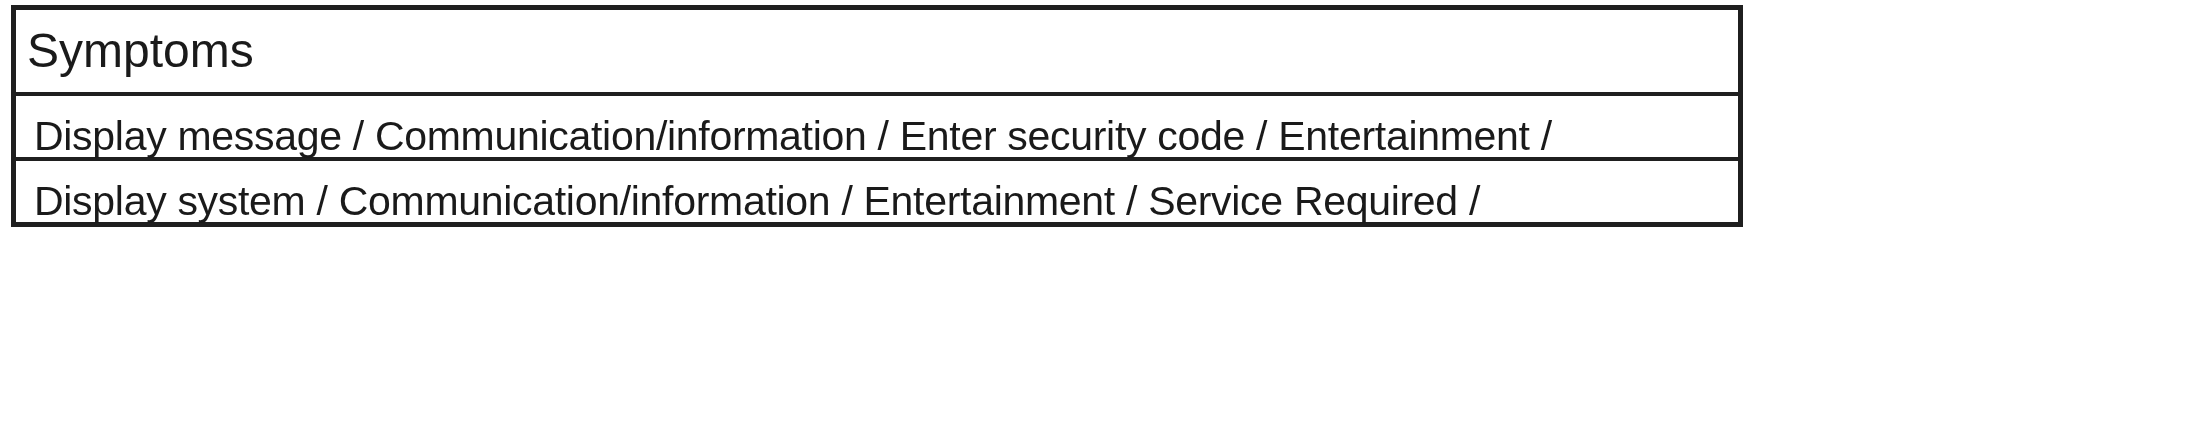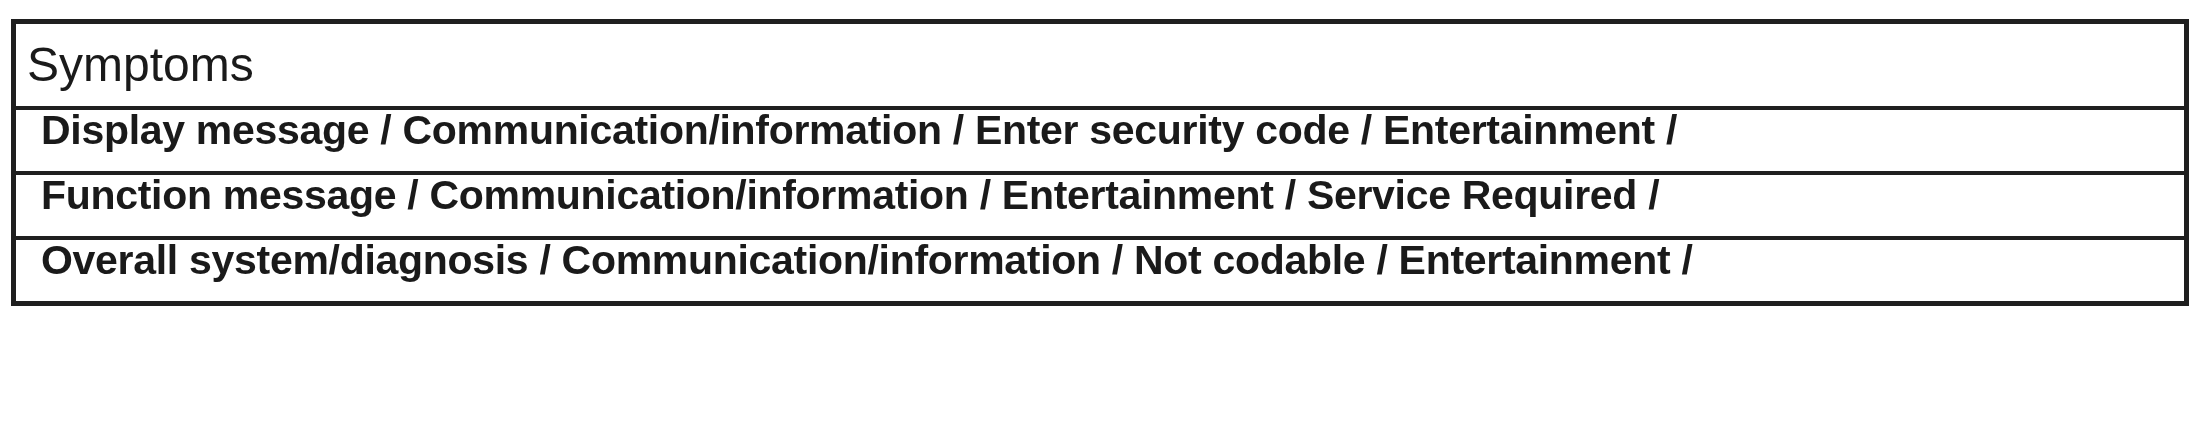--- a/index.html
+++ b/index.html
@@ -7,61 +7,57 @@
     width: 2205px;
     height: 437px;
     background: #ffffff;
     font-family: "Liberation Sans", sans-serif;
     overflow: hidden;
     position: relative;
   }
   .symptoms-table {
     position: absolute;
     left: 11px;
-    top: 19px;
-    width: 2178px;
+    top: 5px;
+    width: 1732px;
     background: #0f172a;
     border: 5px solid #1f1f1f;
   }
   .header-row {
     height: 82px;
     display: flex;
     align-items: center;
     padding: 0 11px;
     font-size: 48px;
     line-height: 1;
     color: #1a1a1a;
     background: #ffffff;
   }
   .data-row {
     height: 65px;
     border-top: 4px solid #1f1f1f;
     display: flex;
-    align-items: flex-start;
-    padding: 0 25px;
+    align-items: flex-end;
+    padding: 0 18px;
     font-size: 41px;
     line-height: 1;
     color: #1a1a1a;
     background: #ffffff;
     letter-spacing: -0.3px;
-    font-weight: bold;
   }
   .cell-text {
     white-space: nowrap;
   }
 </style>
 </head>
 <body>
 
 <div class="symptoms-table">
   <div class="header-row">
     <span class="cell-text">Symptoms</span>
   </div>
   <div class="data-row">
     <span class="cell-text">Display message / Communication/information / Enter security code / Entertainment /</span>
   </div>
   <div class="data-row">
-    <span class="cell-text">Function message / Communication/information / Entertainment / Service Required /</span>
-  </div>
-  <div class="data-row">
-    <span class="cell-text">Overall system/diagnosis / Communication/information / Not codable / Entertainment /</span>
+    <span class="cell-text">Display system / Communication/information / Entertainment / Service Required /</span>
   </div>
 </div>
 
 </body></html>

